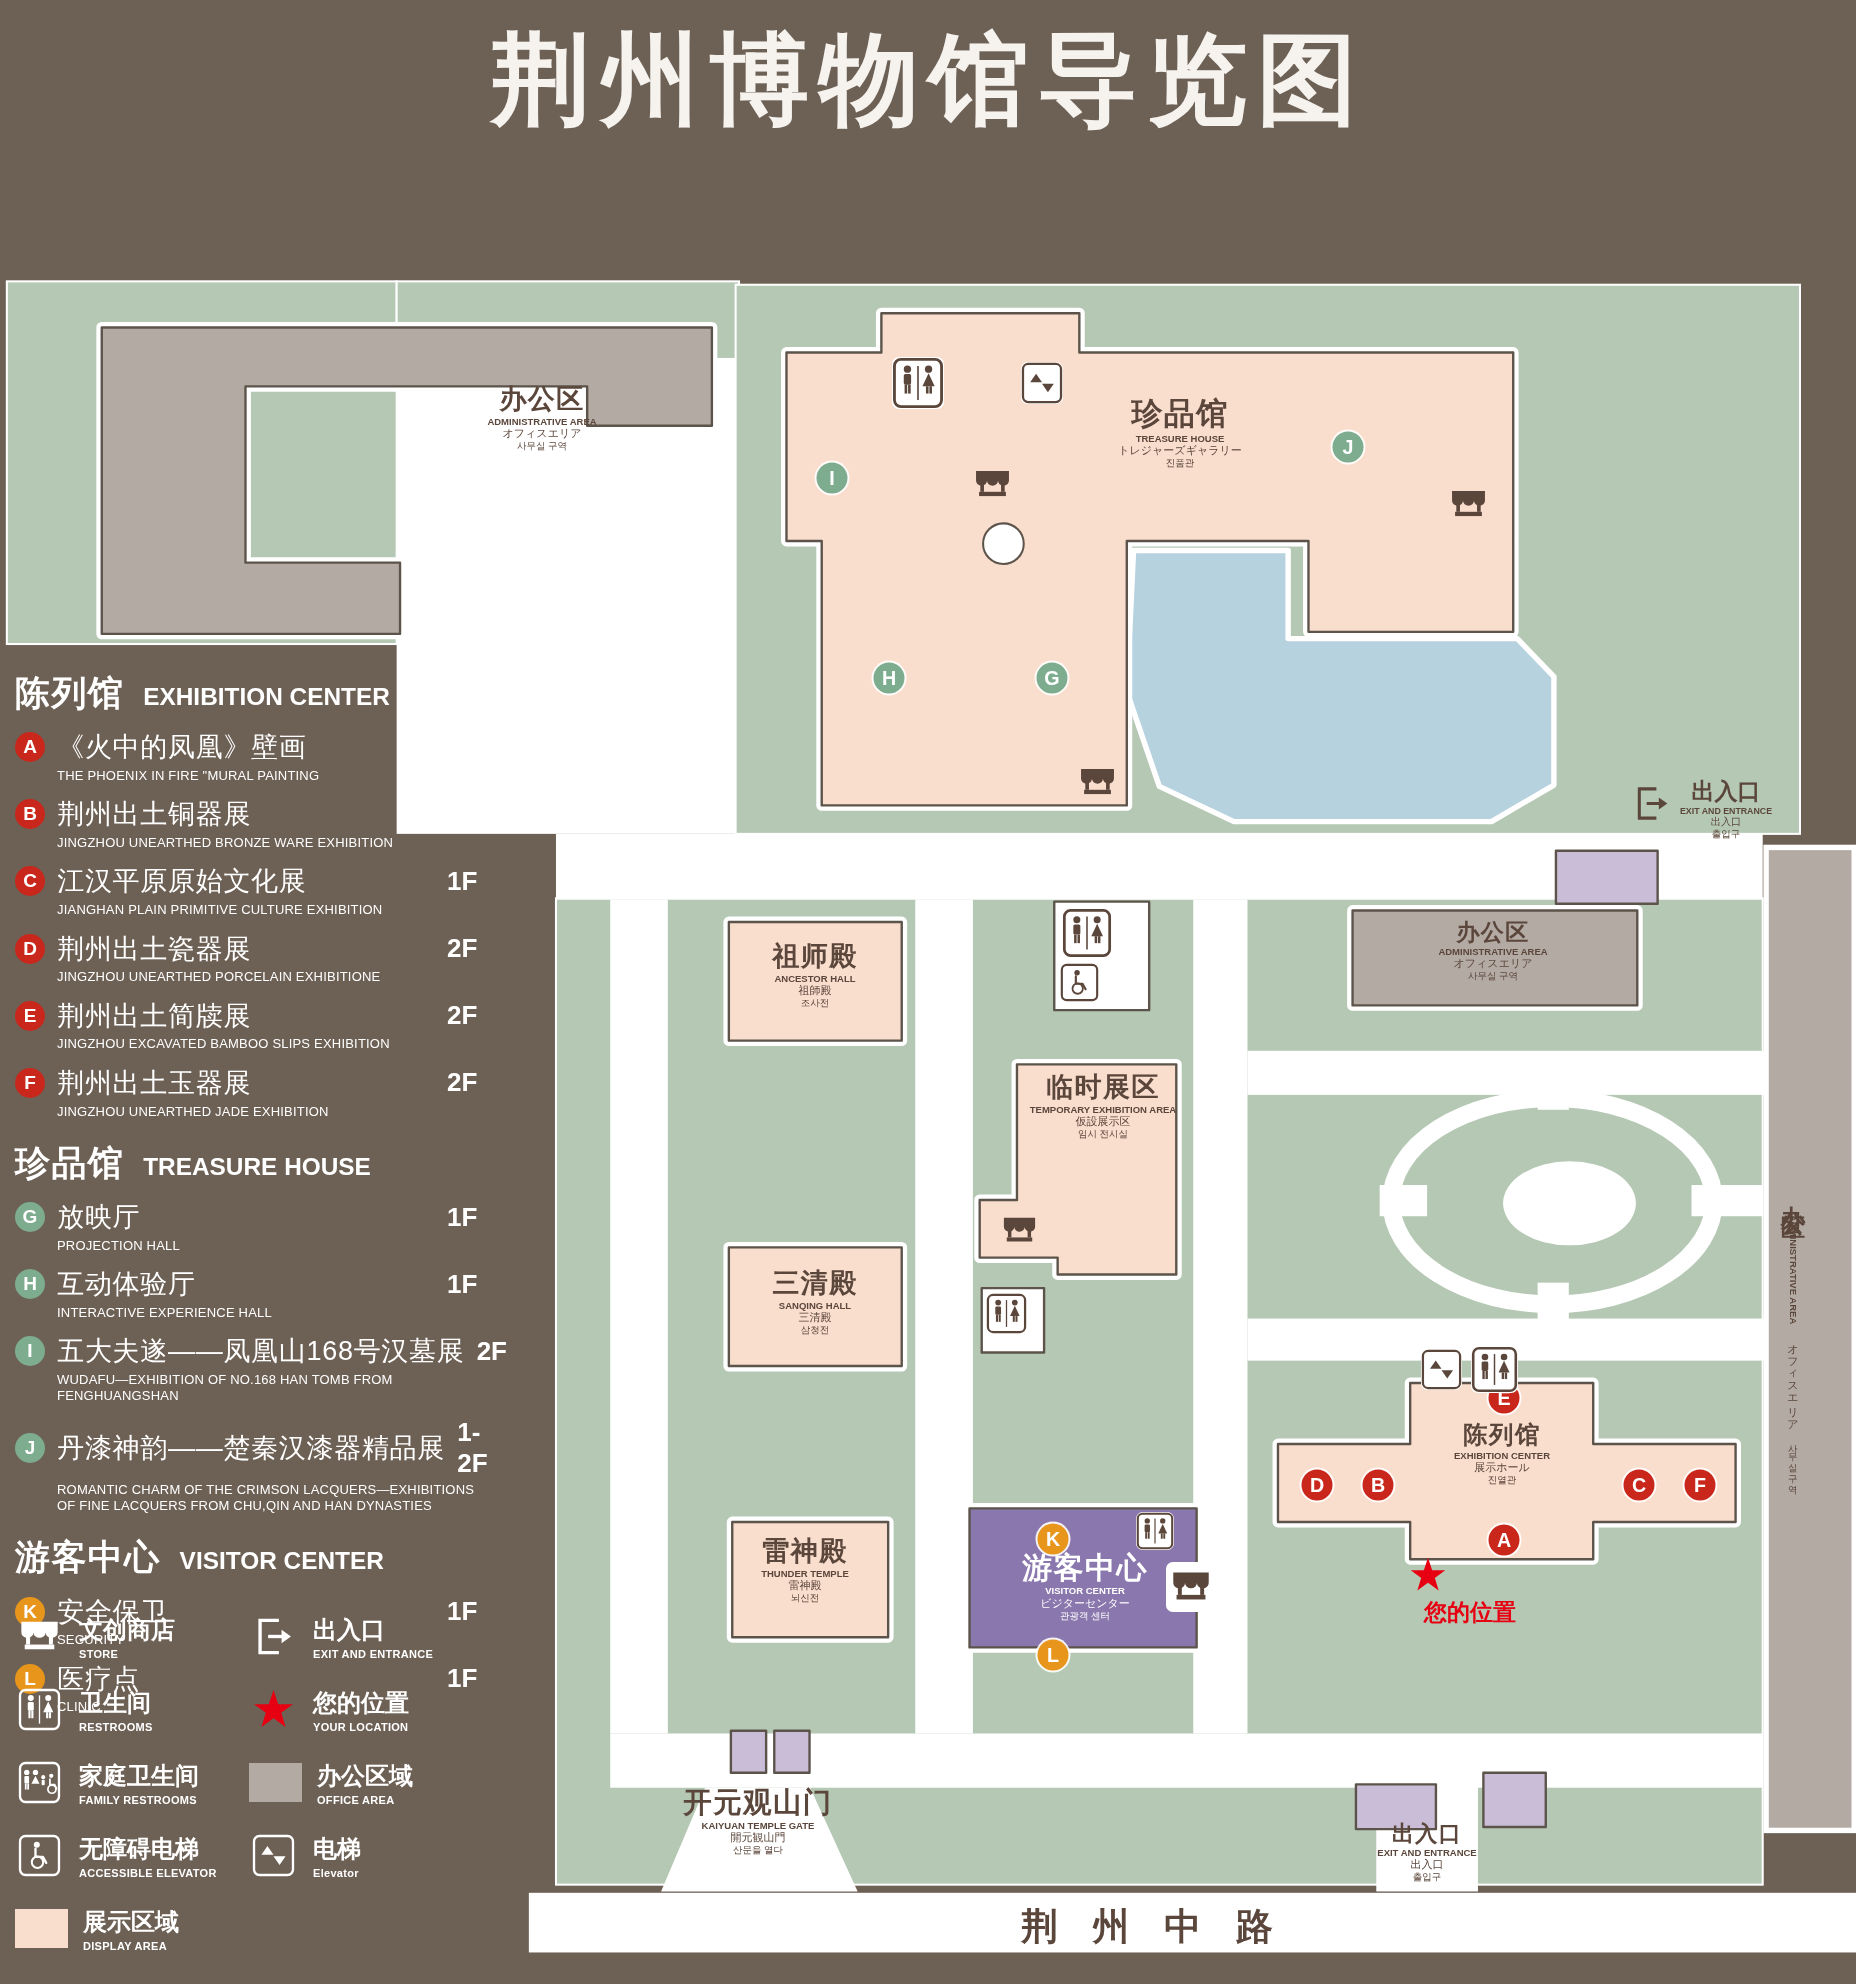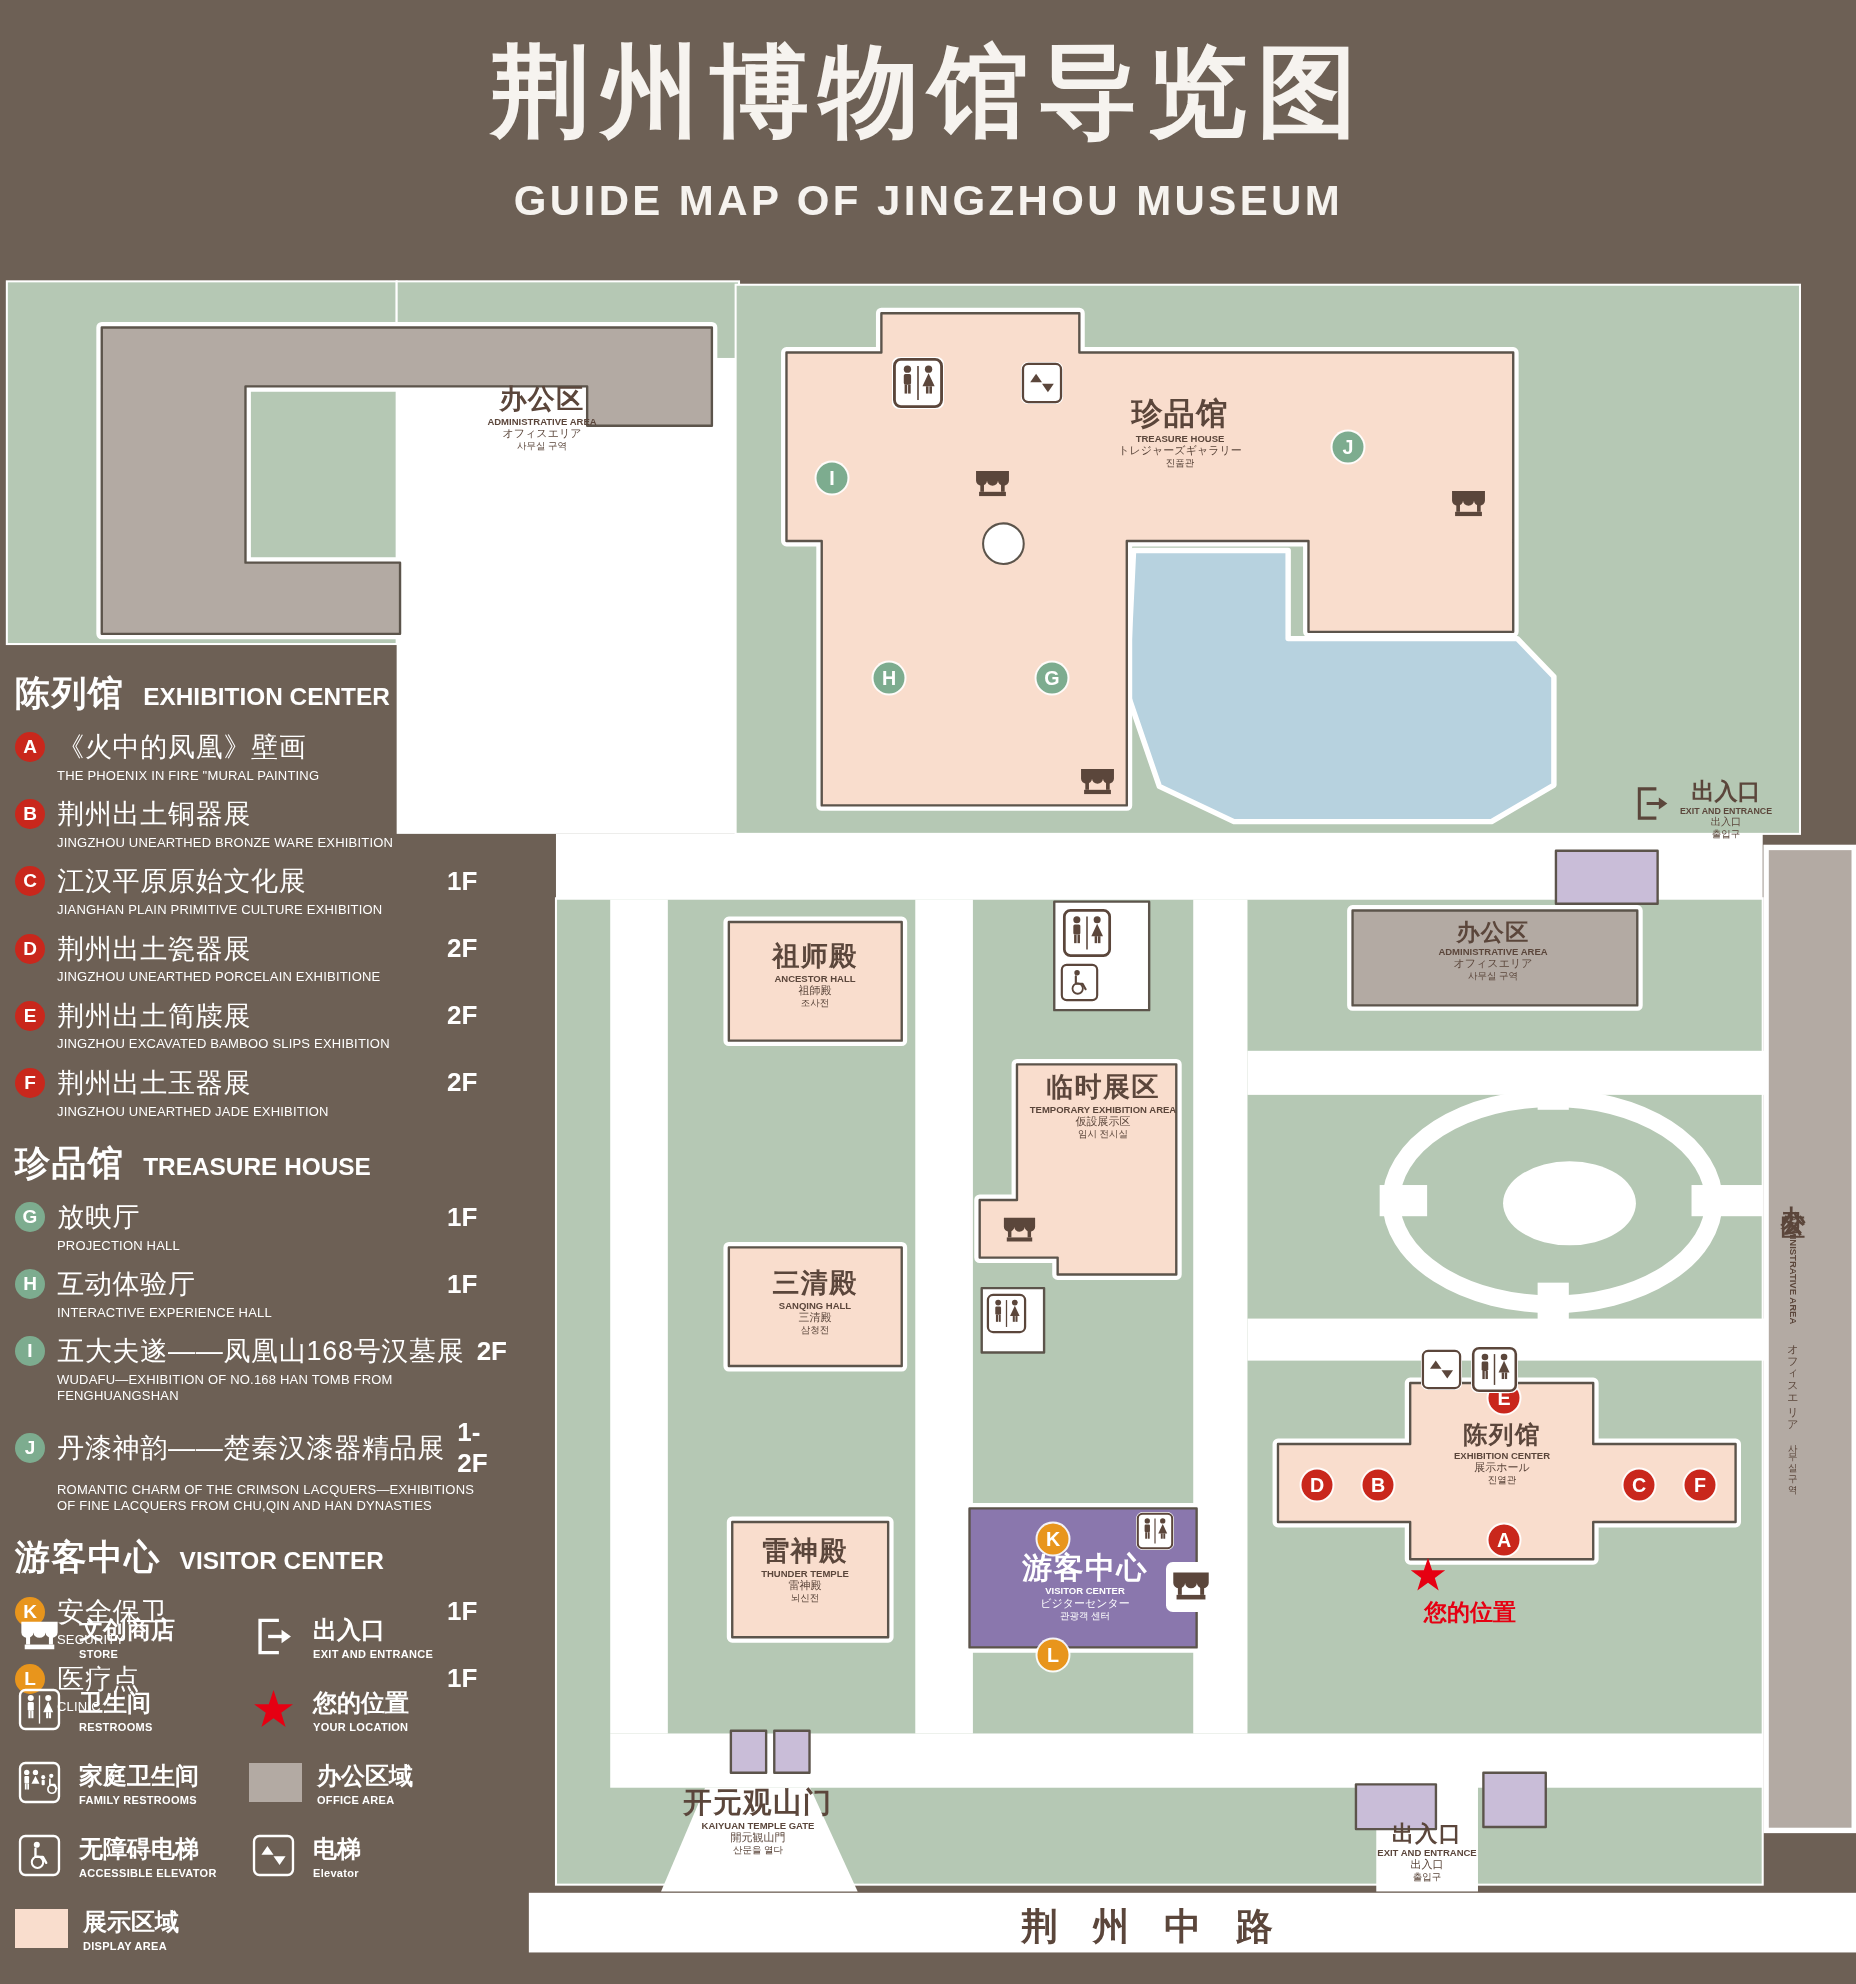--- a/index.html
+++ b/index.html
@@ -1,21 +1,21 @@
 <!DOCTYPE html>
 <html style="font-size:11px"><head>
 <meta charset="utf-8">
 <style>
   html,body{margin:0;padding:0;background:#6d6055;}
   #page{position:relative;width:1857px;height:1985px;background:#6d6055;overflow:hidden;
         font-family:"Liberation Sans","DejaVu Sans",sans-serif;}
 
   
   #hdr{position:absolute;top:9.5px;left:0;width:100%;text-align:center;color:#f6f3ef;}
-  #title{margin:16px;font-size:100px;font-weight:bold;letter-spacing:9.5px;}
+  #title{margin:4px;font-size:100px;font-weight:bold;letter-spacing:9.5px;}
   #subtitle{margin-top:15px;font-size:42px;font-weight:bold;letter-spacing:3.4px;}
 
   
   #map-svg{position:absolute;left:0;top:0;}
   .zone{fill:#b5c8b4;stroke:#ffffff;stroke-width:3;}
   .grayzone{fill:#b3aaa3;stroke:#ffffff;stroke-width:8;}
   .path{fill:#ffffff;stroke:none;}
   .road{fill:#ffffff;}
   .pond{fill:#b7d2df;stroke:#ffffff;stroke-width:8;stroke-linejoin:round;}
   .ring{fill:none;stroke:#ffffff;stroke-width:26;}
@@ -258,21 +258,20 @@
 
     <rect class="bldg lav" x="2295" y="1255" width="150" height="78"></rect>
     <rect class="bldg lav" x="1078" y="2553" width="52" height="62"></rect>
     <rect class="bldg lav" x="1142" y="2553" width="52" height="62"></rect>
     <rect class="bldg lav" x="2000" y="2632" width="118" height="66"></rect>
     <rect class="bldg lav" x="2188" y="2615" width="92" height="80"></rect>
   </svg>
 
   <header id="hdr">
     <h1 id="title">荆州博物馆导览图</h1>
-    <div id="subtitle">GUIDE MAP OF JINGZHOU MUSEUM</div>
   </header>
 
   <div class="map-label" id="lbl-admin-tl">
     <div class="l1">办公区</div>
     <div class="l2">ADMINISTRATIVE AREA</div>
     <div class="l3">オフィスエリア</div>
     <div class="l4">사무실 구역</div>
   </div>
 
   <div class="map-label" id="lbl-treasure">

